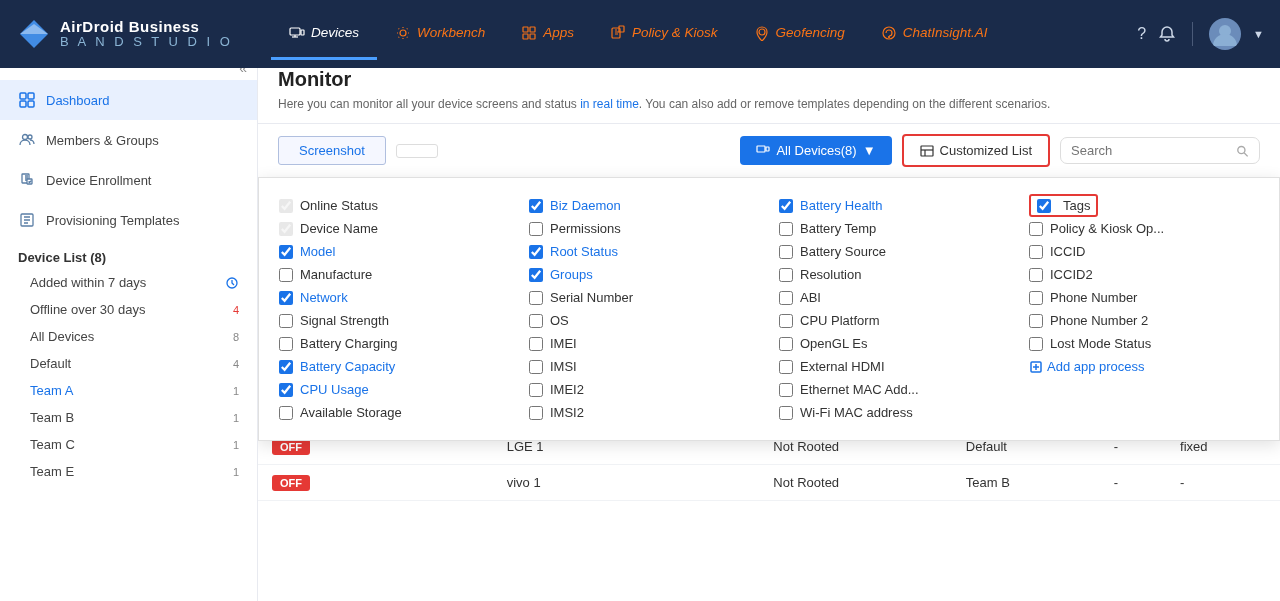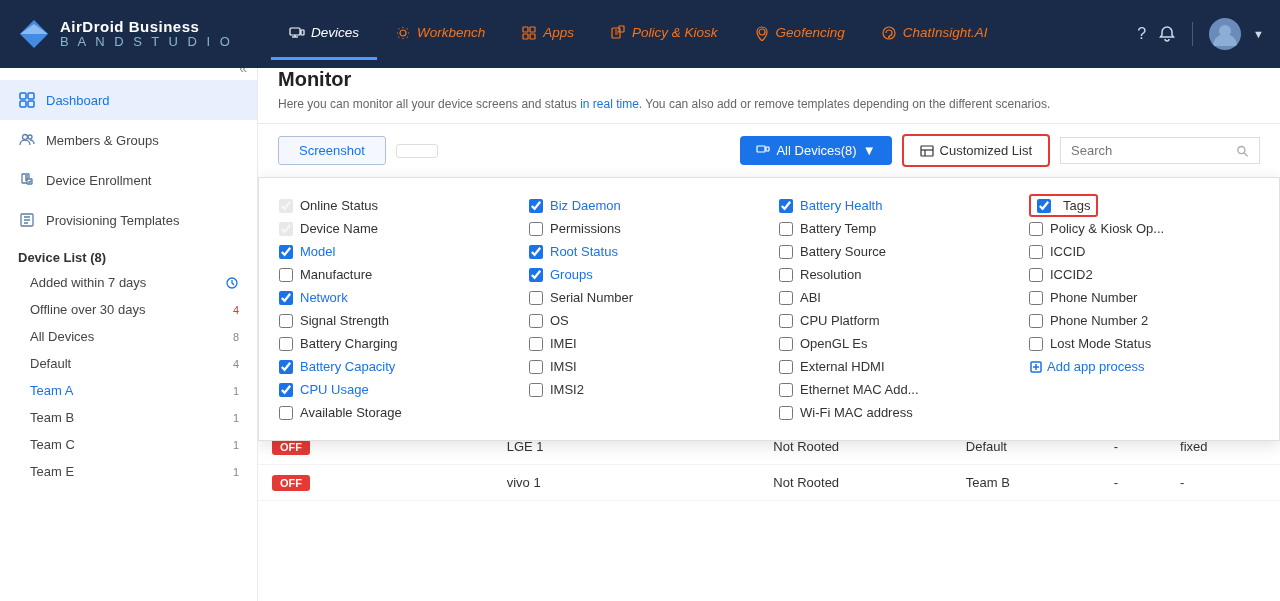--- a/index.html
+++ b/index.html
@@ -79,21 +79,21 @@
       display: flex; align-items: center; gap: 6px; padding: 7px 16px;
       background: #1a73e8; color: white; border: none; border-radius: 4px;
       cursor: pointer; font-size: 13px; margin-left: auto;
     }
     .btn-customized {
       display: flex; align-items: center; gap: 6px; padding: 7px 16px;
       background: white; color: #333; border: 2px solid #e53935; border-radius: 4px;
       cursor: pointer; font-size: 13px;
     }
     .search-box {
-      display: flex; align-items: center; border: 1px solid #ddd; border-radius: 0;
+      display: flex; align-items: center; border: 1px solid #ddd; border-radius: 7px;
       padding: 5px 10px; background: white; gap: 6px; width: 200px;
     }
     .search-box input { border: none; outline: none; font-size: 13px; color: #444; width: 100%; background: transparent; }
 
     
     .table-container { flex: 1; overflow: auto; background: white; }
     table { width: 100%; border-collapse: collapse; }
     thead { background: #f8f9fb; }
     th { padding: 10px 14px; text-align: left; font-size: 12px; color: #666; font-weight: 600; border-bottom: 1px solid #e8eaf0; white-space: nowrap; }
     td { padding: 10px 14px; border-bottom: 1px solid #f0f2f5; font-size: 13px; color: #333; }
@@ -407,20 +407,24 @@
                 <input type="checkbox" style="">
                 <span>OS</span>
               </label>
             <label class="check-row">
                 <input type="checkbox" style="">
                 <span>IMEI</span>
               </label>
             <label class="check-row">
                 <input type="checkbox" style="">
                 <span>IMSI</span>
+              </label>
+            <label class="check-row">
+                <input type="checkbox" style="">
+                <span>IMEI2</span>
               </label>
             <label class="check-row">
                 <input type="checkbox" style="">
                 <span>IMSI2</span>
               </label>
           </div>
 
           <div>
             <label class="check-row checked">
                 <input type="checkbox" checked="" style="">

